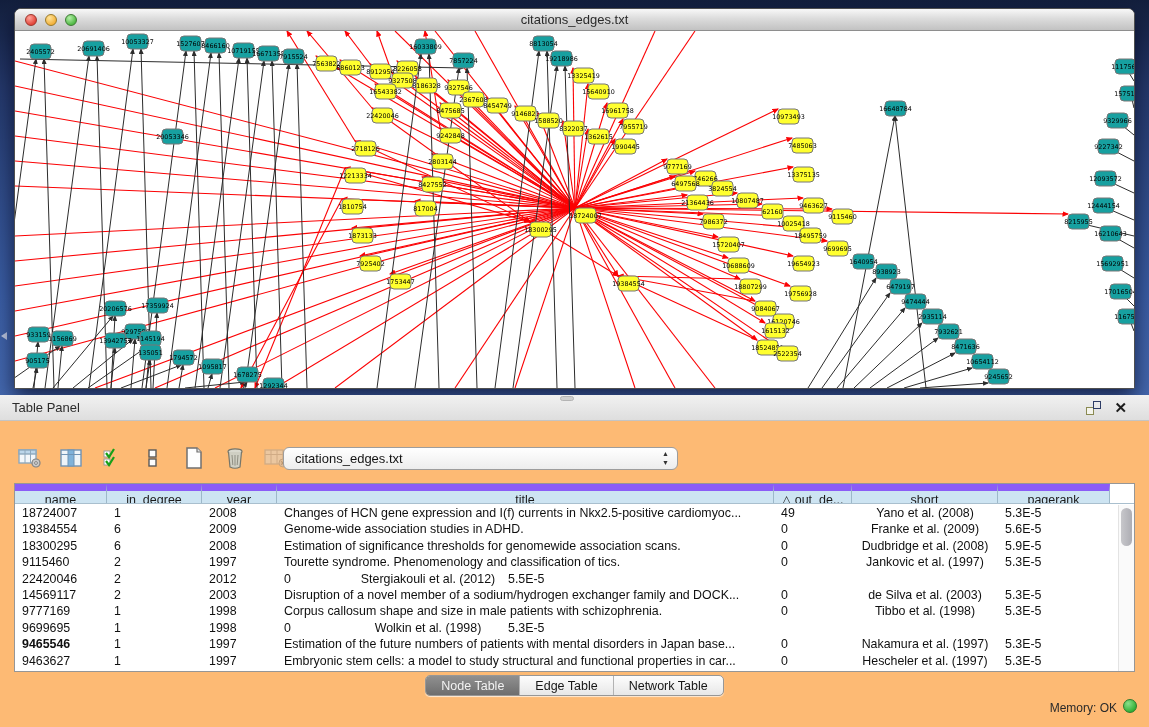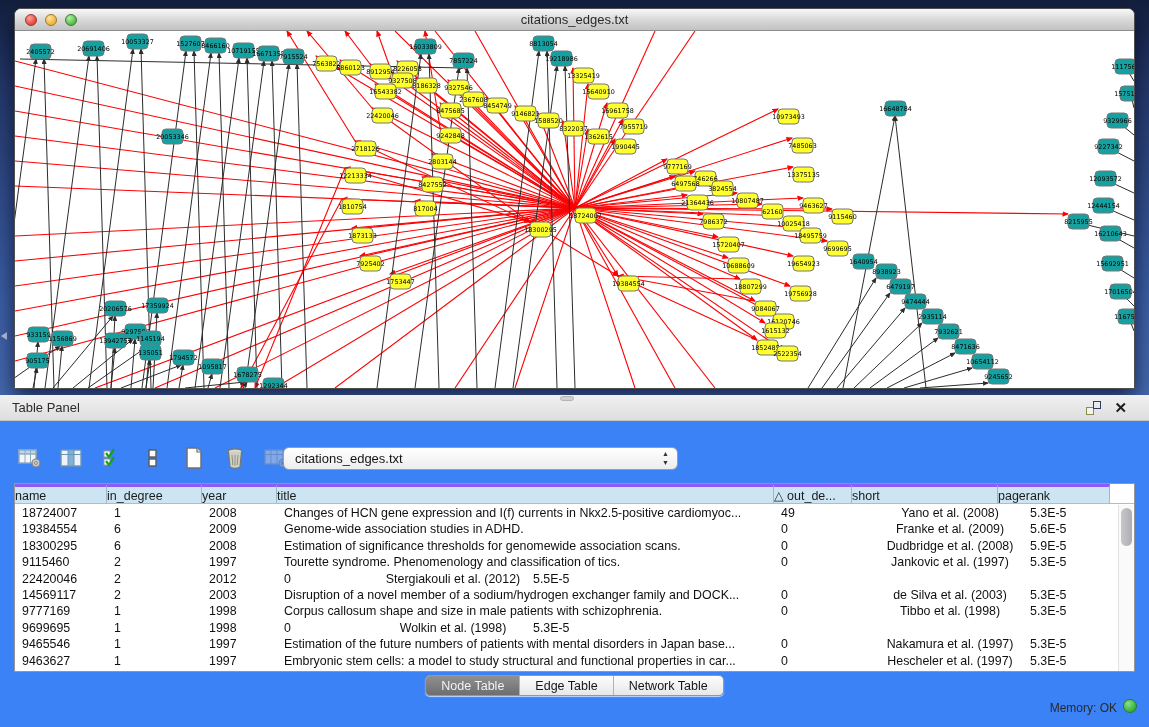--- a/index.html
+++ b/index.html
@@ -24,21 +24,21 @@
   .lights { position:absolute; left:10px; top:5px; display:flex; gap:8px; }
   .light { width:12px; height:12px; border-radius:50%; }
   .light.red    { background:radial-gradient(circle at 35% 30%,#ffa39a,#e2463b 70%); border:1px solid #9d352c; }
   .light.yellow { background:radial-gradient(circle at 35% 30%,#ffe49a,#f2b13c 70%); border:1px solid #9a7a28; }
   .light.green  { background:radial-gradient(circle at 35% 30%,#b4f0a8,#52b946 70%); border:1px solid #3d7a33; }
   .canvas { position:absolute; left:0px; top:22px; width:1119px; height:357px;
     background:#fff; overflow:hidden; }
   .canvas svg { position:absolute; left:0; top:0; }
 
   
-  .tpanel { position:absolute; left:0; top:395px; width:1149px; height:332px; background:#3b82f6; }
+  .tpanel { position:absolute; left:0; top:395px; width:1149px; height:332px; background:#fdba74; }
   .tpanel-header { height:26px; background:linear-gradient(#f1f1f1,#dedede);
     border-bottom:1px solid #c4c4c4; line-height:26px; padding-left:12px;
     font-size:13px; color:#2c2c2c; position:relative; }
   .divider-nub { position:absolute; left:560px; top:1px; width:14px; height:5px;
     background:#cfcfcf; border:1px solid #b4b4b4; border-radius:3px; }
   .float-icon { position:absolute; right:48px; top:6px; width:15px; height:14px; }
   .float-icon .sq1 { position:absolute; left:0; bottom:0; width:8px; height:8px; border:1.5px solid #8a8a52; background:#f4f4ec; }
   .float-icon .sq2 { position:absolute; right:0; top:0; width:8px; height:8px; border:1.5px solid #2e3d66; background:transparent; }
   .close-icon { position:absolute; right:22px; top:3px; font-size:15px; font-weight:bold; color:#1c1c1c; line-height:20px; }
 
@@ -48,28 +48,28 @@
 
   .combo { position:absolute; left:283px; top:52px; width:395px; height:23px;
     background:linear-gradient(#ffffff,#ededed); border:1px solid #9d9d9d; border-radius:6px;
     font-size:13px; line-height:21px; padding:0 24px 0 11px; color:#141414; }
   .combo-arrows { position:absolute; right:8px; top:1px; font-size:7px; line-height:9px; color:#333; text-align:center; }
 
   
   .tableview { position:absolute; left:14px; top:88px; width:1121px; height:189px;
     background:#fff; border:1px solid #969696; overflow:hidden; }
   .thead { display:flex; height:20px; background:#fff; border-bottom:1px solid #a9bfce; }
-  .th { background:#cde4f2; border-right:1px solid #9db8c9; border-top:3px solid #8b5cf6;
-    text-align:left; font-size:12.5px; line-height:19px; color:#1b1b1b;
+  .th { background:#cde4f2; border-right:1px solid #9db8c9; border-top:7px solid #8b5cf6;
+    text-align:center; font-size:12.5px; line-height:19px; color:#1b1b1b;
     overflow:hidden; white-space:nowrap; flex:none; }
   .tbody { position:absolute; left:0; top:21px; right:16px; bottom:0; overflow:hidden; }
   .tr { display:flex; height:16.4px; }
   .td { font-size:12.4px; line-height:16.4px; color:#101010; white-space:nowrap;
     overflow:hidden; padding-left:7px; flex:none; }
-  .td.center { text-align:center; padding-left:0;margin-left:25px; }
+  .td.center { text-align:center; padding-left:0; }
   .vscroll { position:absolute; right:0; top:21px; width:16px; bottom:0;
     background:#fafafa; border-left:1px solid #e3e3e3; }
   .vthumb { position:absolute; left:2px; top:3px; width:11px; height:38px;
     background:linear-gradient(90deg,#c7c7cb,#adadb3); border-radius:6px; }
 
   
   .tabsbar { position:absolute; left:0; top:280px; width:100%; display:flex; justify-content:center; }
   .tabgroup { display:flex; border:1px solid #979797; border-radius:5px; overflow:hidden; height:21px;
     background:linear-gradient(#fdfdfd,#e7e7e7); box-shadow:0 1px 1px rgba(255,255,255,.7); }
   .tab { padding:0 15px; font-size:12.5px; line-height:20px; color:#161616; border-right:1px solid #b3b3b3; }
@@ -859,21 +859,21 @@
           </div>
           <div class="tr">
             <div class="td" style="width: 92px;">9699695</div>
             <div class="td" style="width: 95px;">1</div>
             <div class="td" style="width: 75px;">1998</div>
             <div class="td" style="width: 78px;">0</div>
             <div class="td center" style="width: 146px;">Wolkin et al. (1998)</div>
             <div class="td" style="width: 112px;">5.3E-5</div>
           </div>
           <div class="tr">
-            <div class="td" style="width: 92px;">9465546</div>
+            <div class="td" style="width: 92px; font-weight: bold;">9465546</div>
             <div class="td" style="width: 95px;">1</div>
             <div class="td" style="width: 75px;">1997</div>
             <div class="td" style="width: 497px;">Estimation of the future numbers of patients with mental disorders in Japan base...</div>
             <div class="td" style="width: 78px;">0</div>
             <div class="td center" style="width: 146px;">Nakamura et al. (1997)</div>
             <div class="td" style="width: 112px;">5.3E-5</div>
           </div>
           <div class="tr">
             <div class="td" style="width: 92px;">9463627</div>
             <div class="td" style="width: 95px;">1</div>

